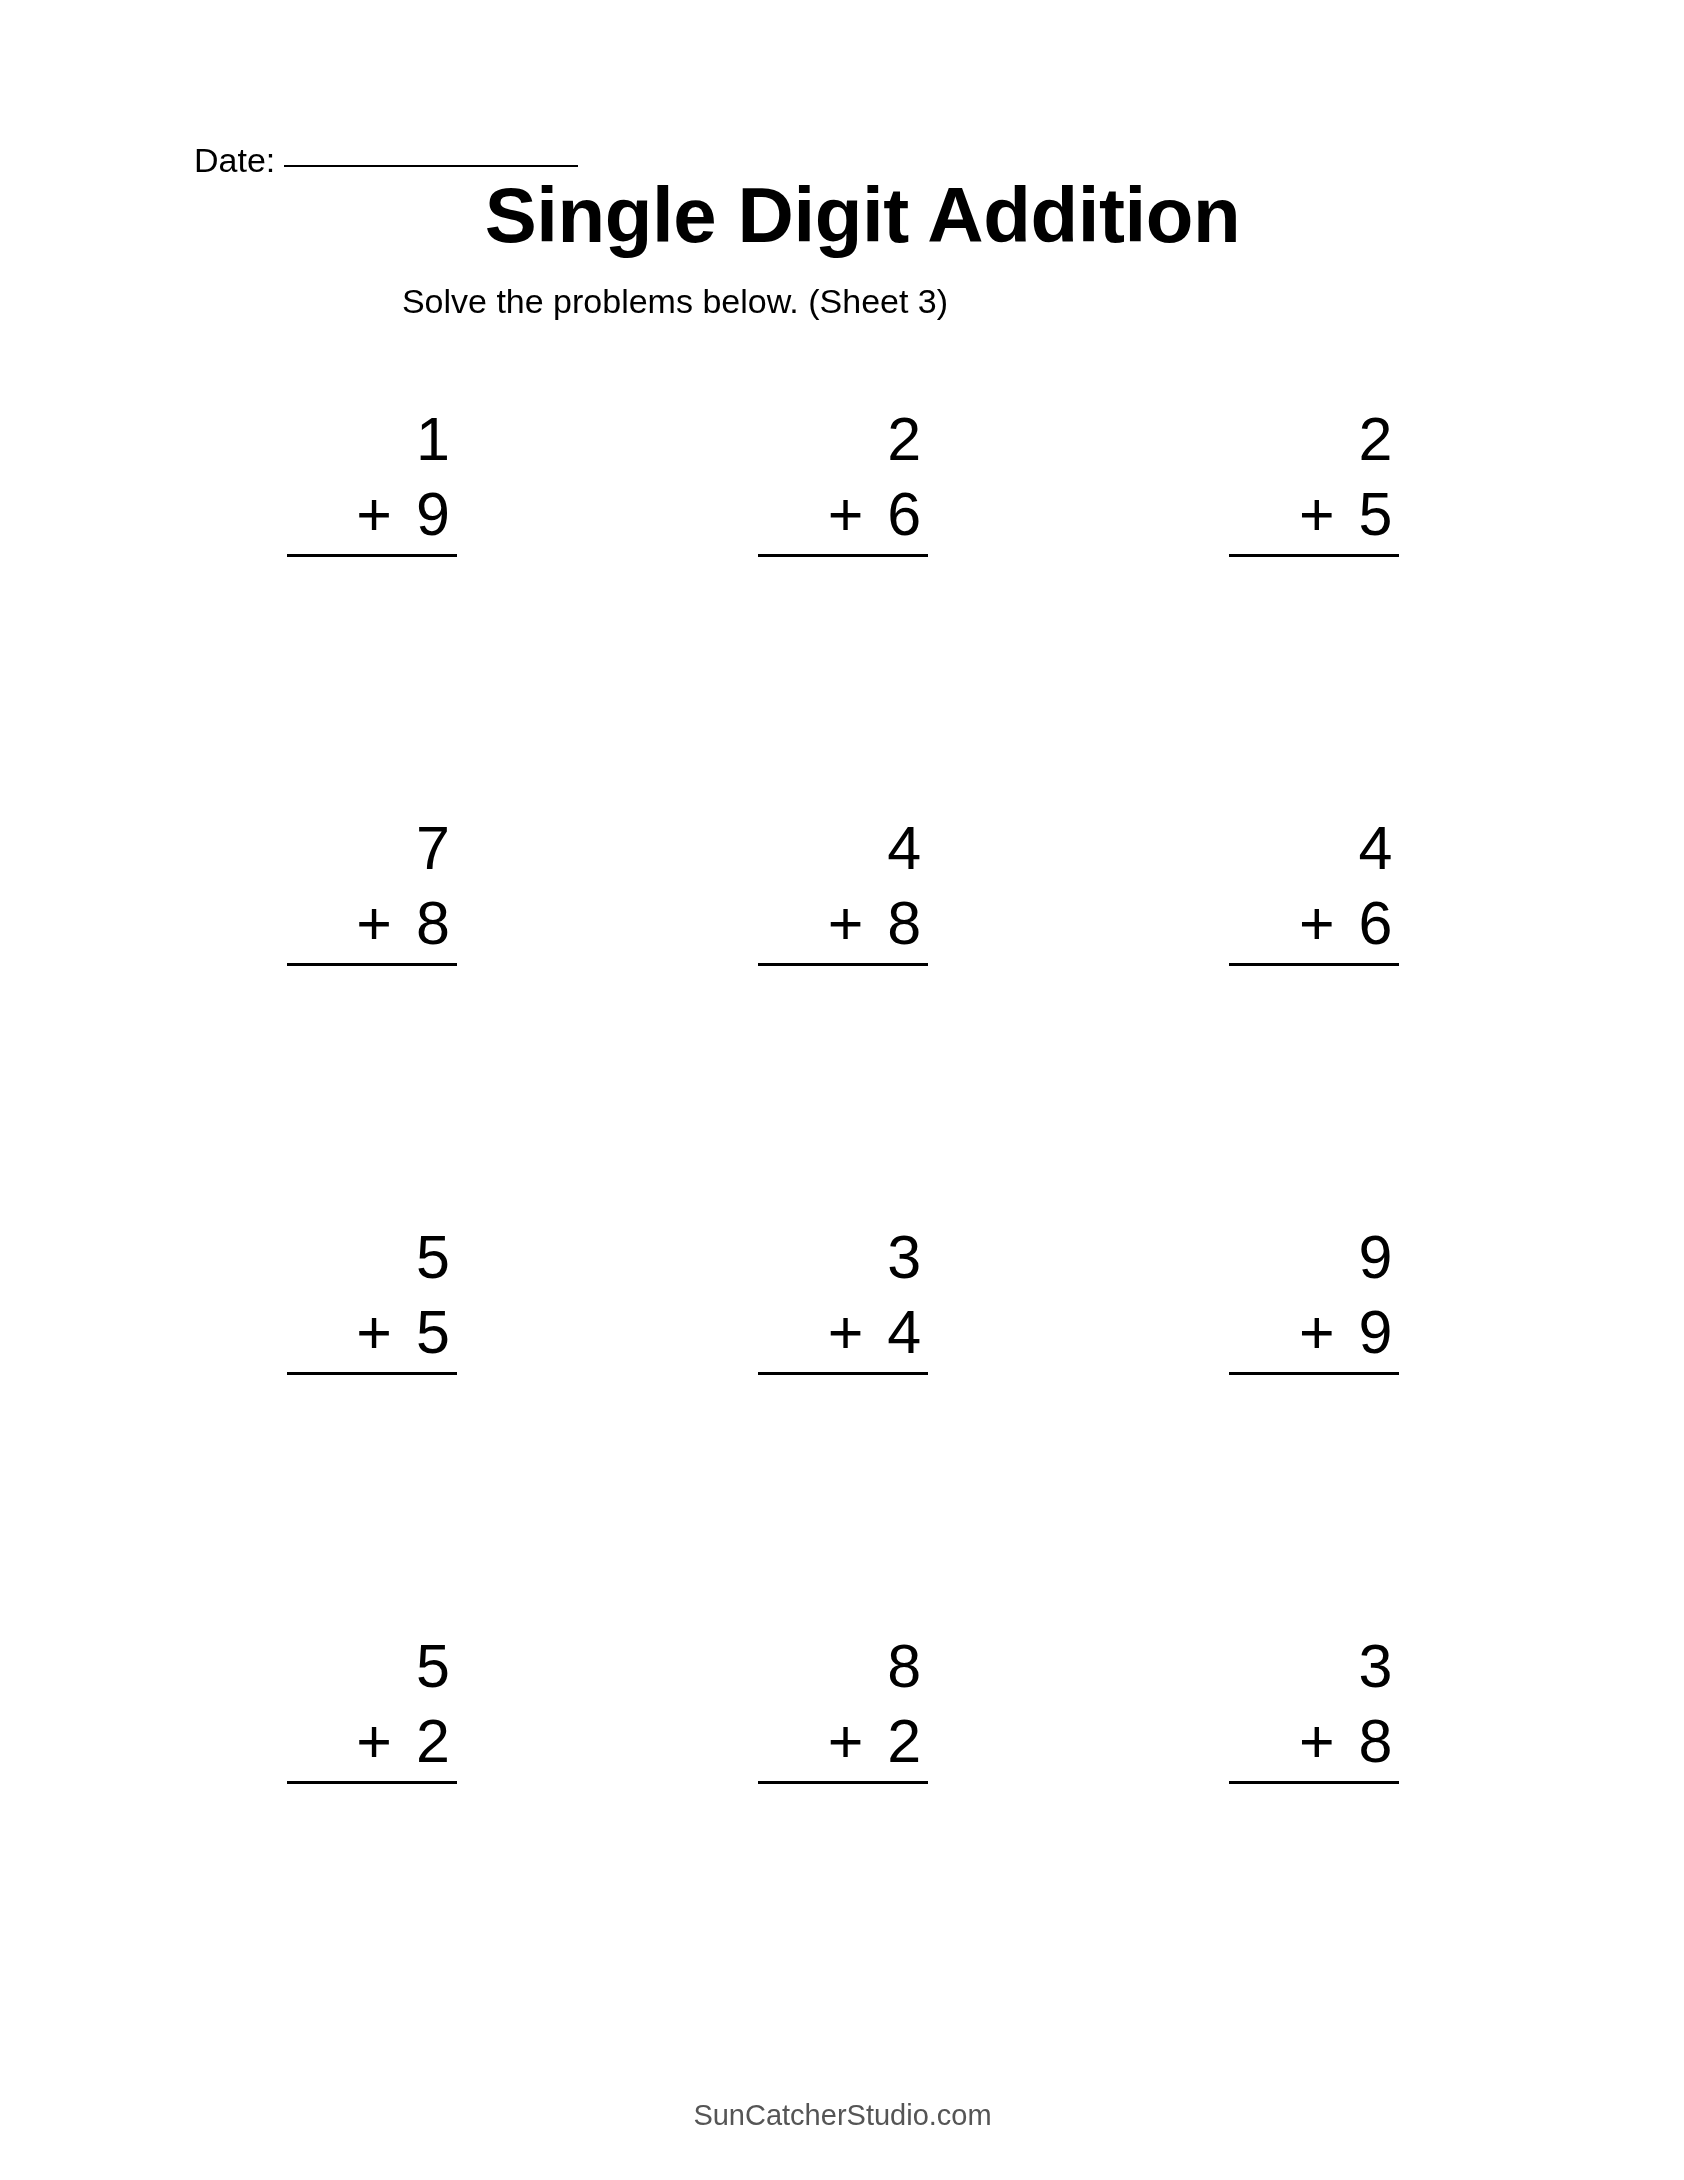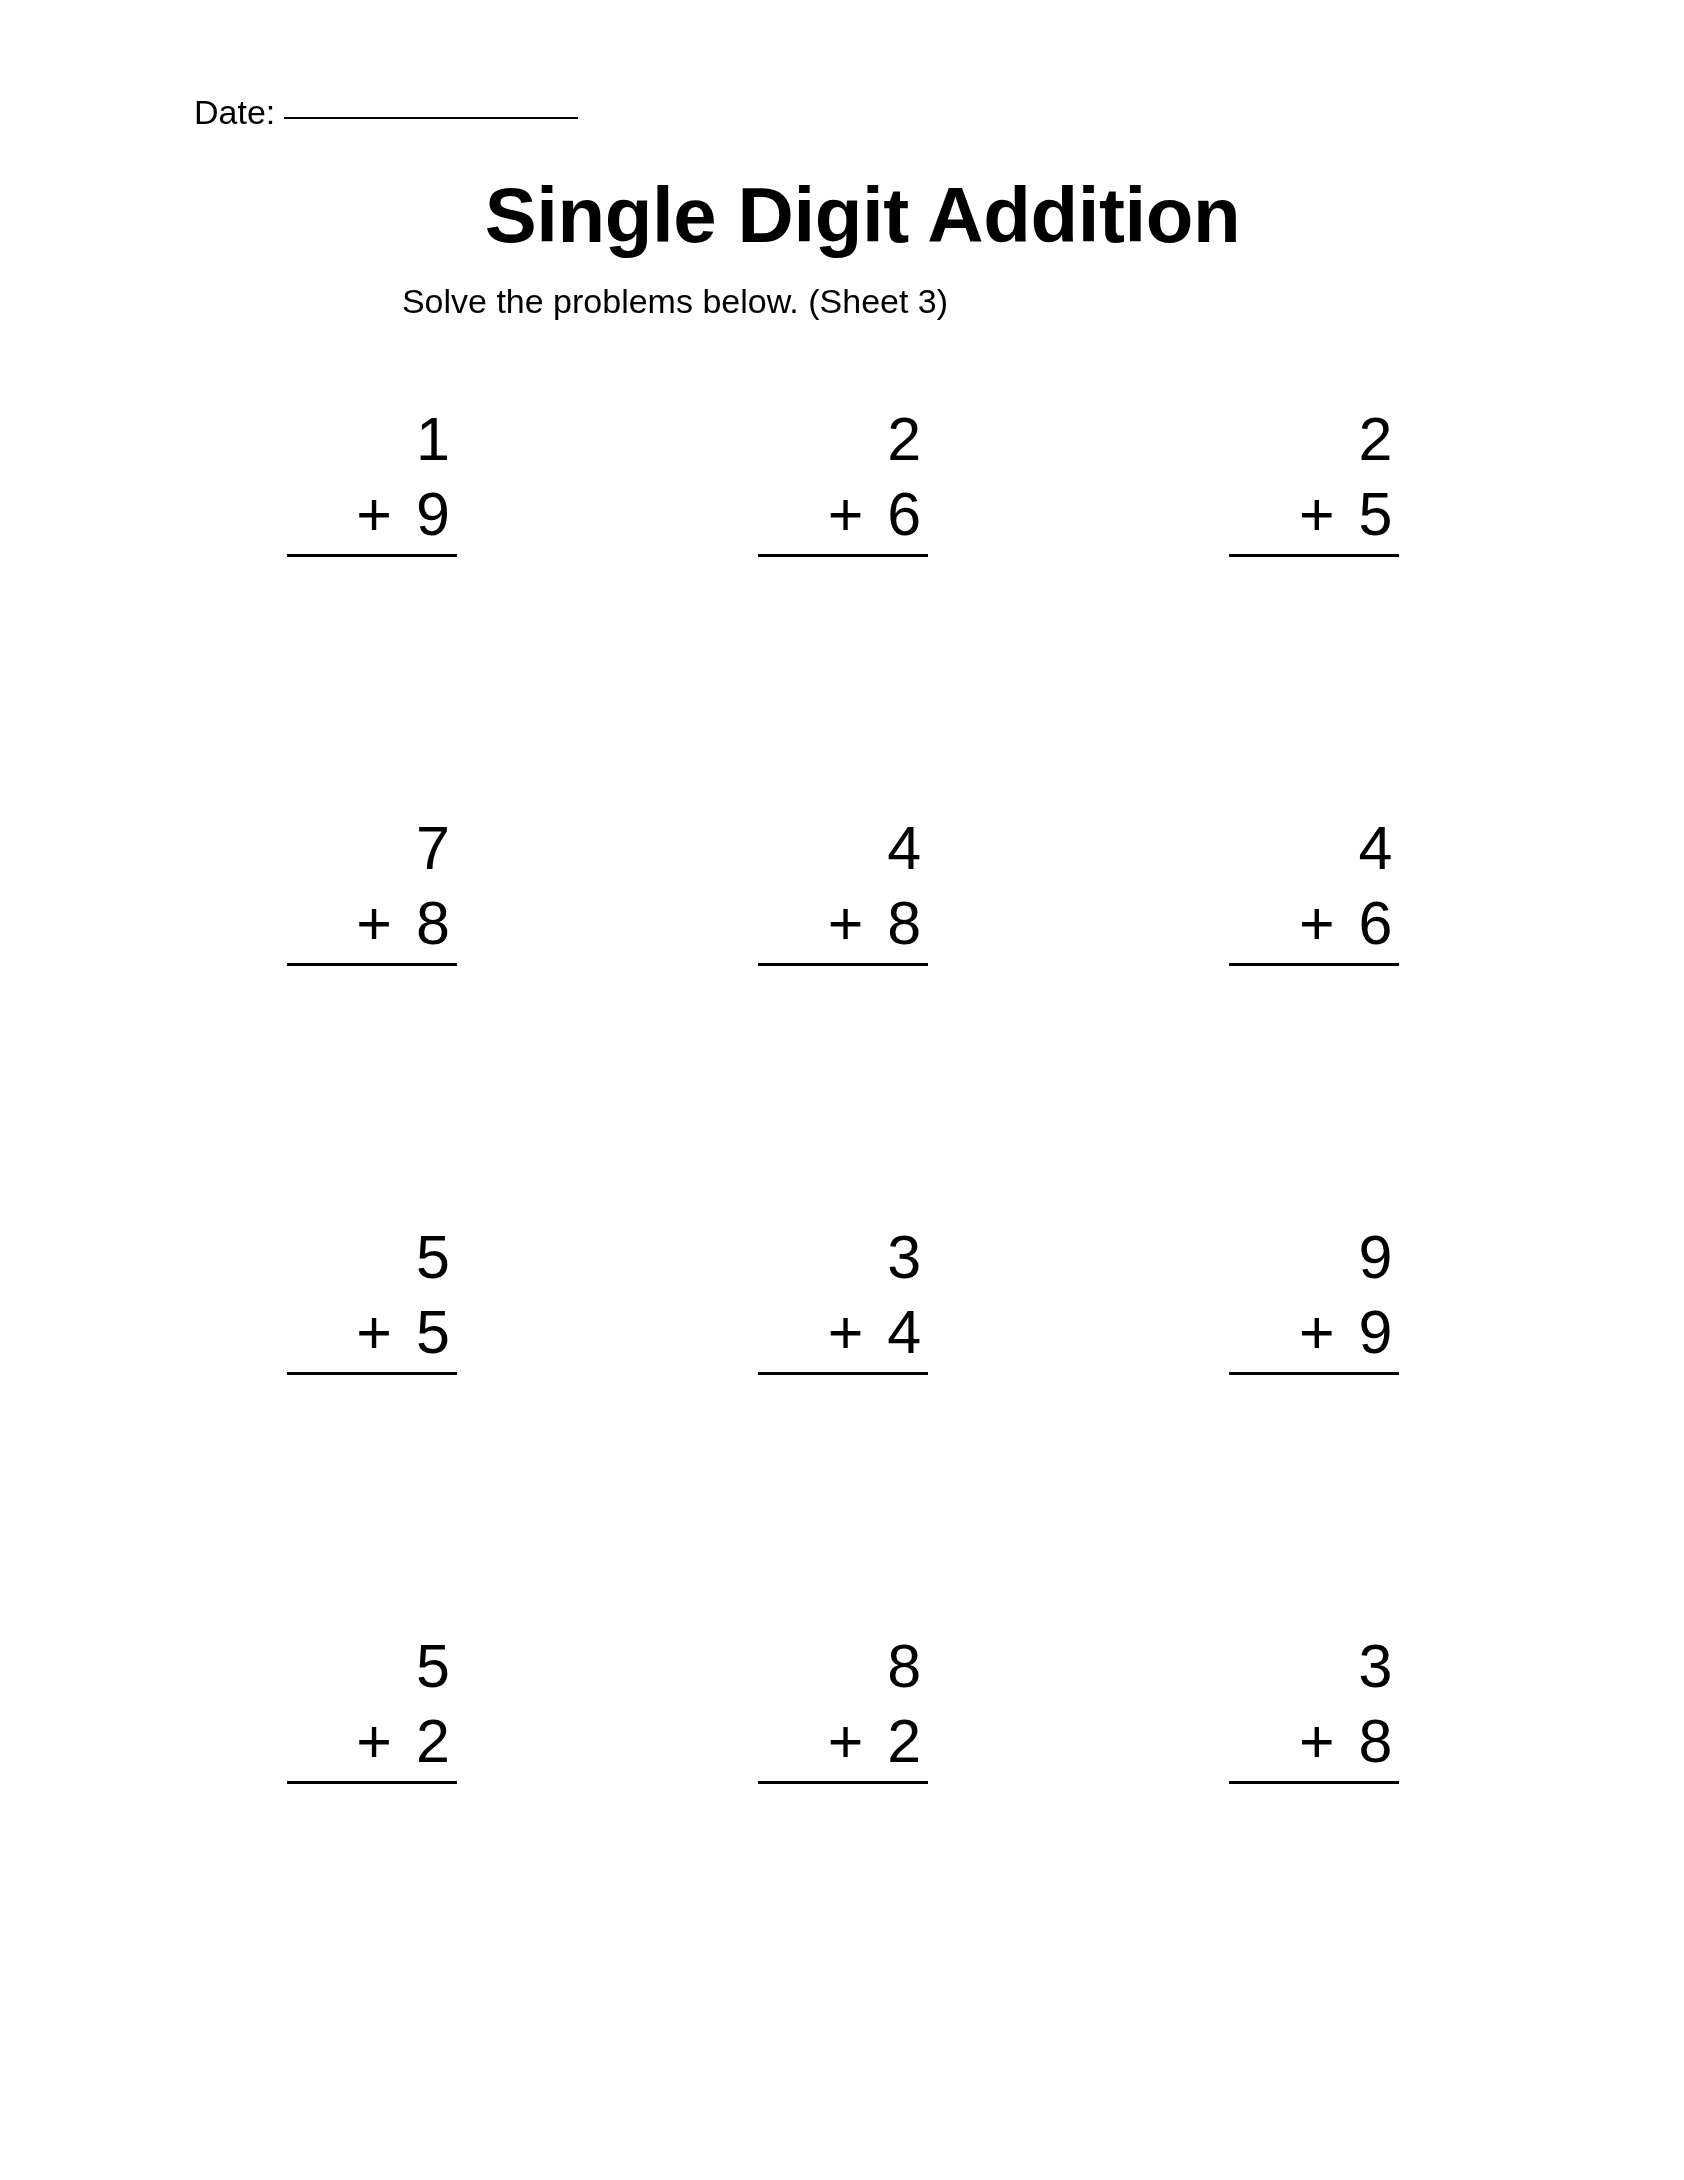--- a/index.html
+++ b/index.html
@@ -31,20 +31,21 @@
     left: 0;
     width: 1685px;
     height: 60px;
   }
   .field {
     position: absolute;
     display: flex;
     align-items: baseline;
     font-size: 34px;
     line-height: 1;
+    margin-top: 48px;
   }
   .field-date { left: 194px; top: 0; }
   .field-name { left: 1095px; top: 0; transform: translateX(-409px); }
 
   .field-label {
     font-size: 34px;
     white-space: nowrap;
   }
   .field-rule {
     display: inline-block;
@@ -314,15 +315,16 @@
         <div class="op-line">
           <span class="operator">+</span>
           <span>8</span>
         </div>
         <div class="answer-rule"></div>
       </div>
     </div>
 
   </div>
 
+  <div class="footer">SunCatcherStudio.com</div>
 
 </div>
 
 
 </body></html>

